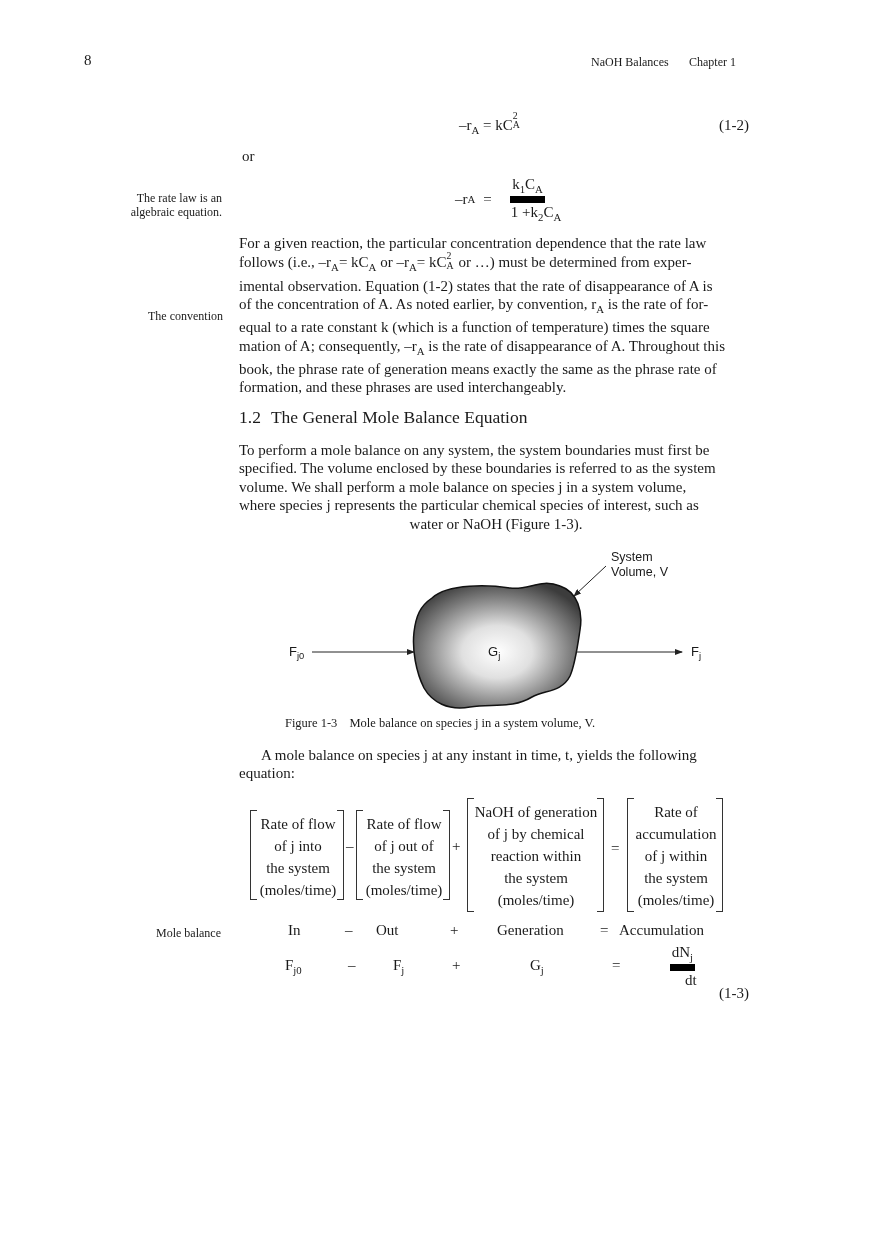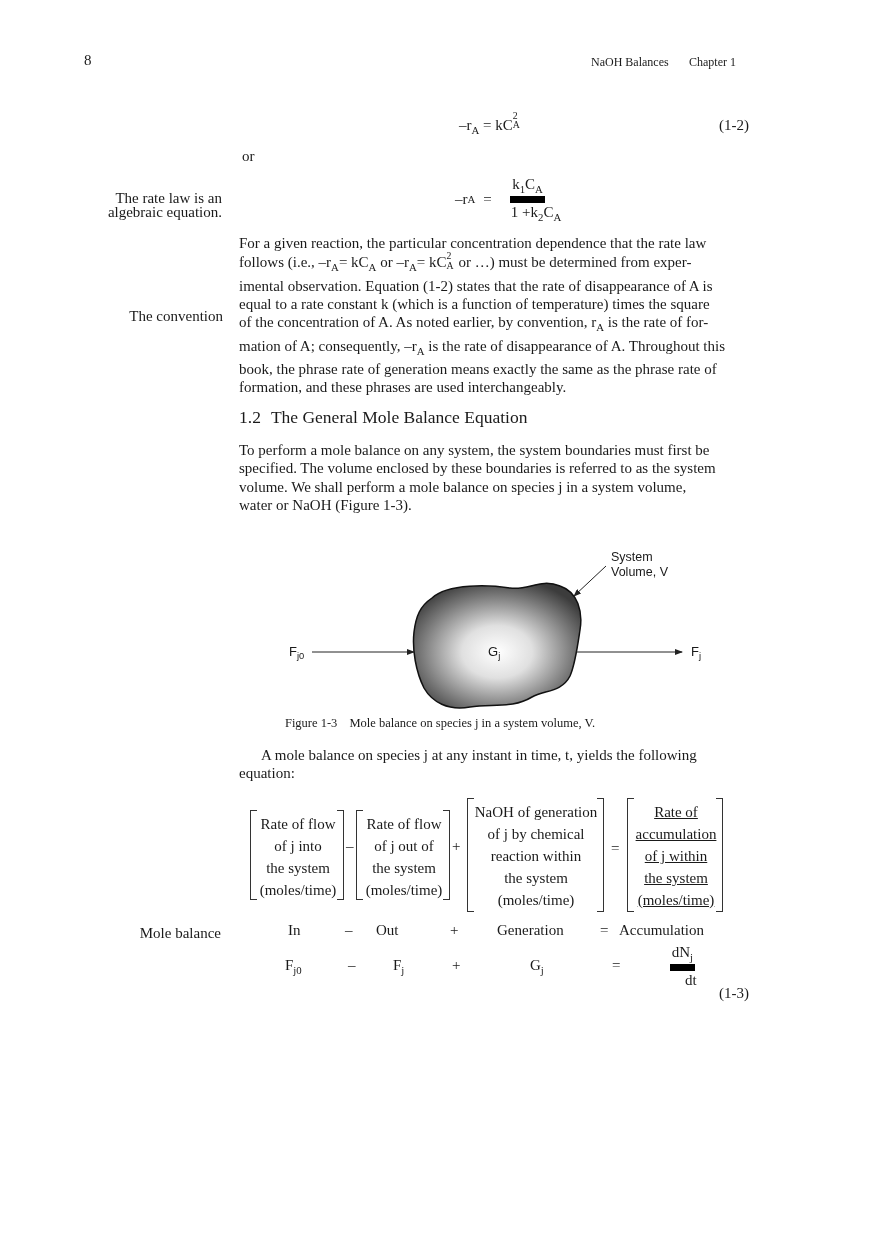--- a/index.html
+++ b/index.html
@@ -6,21 +6,21 @@
   body { width: 880px; height: 1247px; position: relative; overflow: hidden;
          font-family: "Liberation Serif", serif; color: #1a1a1a; }
   .abs { position: absolute; }
   .pnum { left: 84px; top: 52px; font-size: 15px; }
   .rhead { top: 55px; font-size: 12px; }
   .sub { font-size: 0.72em; vertical-align: -0.35em; }
   .supsub { display: inline-block; position: relative; width: 0.55em; height: 1em; vertical-align: baseline; }
   .supsub .s1 { position: absolute; left: 0; top: -0.55em; font-size: 0.65em; }
   .supsub .s2 { position: absolute; left: 0; top: 0.45em; font-size: 0.65em; }
   .eq { font-size: 15px; }
-  .margin-note { font-size: 15px; text-align: right; line-height: 14px; }
+  .margin-note { font-size: 12px; text-align: right; line-height: 14px; }
   .body-text { left: 239px; width: 514px; font-size: 15px; line-height: 18.4px; text-align: justify; }
   .h2 { left: 239px; top: 407px; font-size: 17.5px; }
   .h2 .num { margin-right: 10px; }
   .frac { display: inline-flex; flex-direction: column; align-items: center; vertical-align: middle; }
   .frac .n { border-bottom: 7px solid #000000; padding: 0 2px 1px 2px; }
   .frac .d { padding-top: 1px; margin-left: 17px; }
   .fig-caption { left: 0; width: 880px; top: 716px; text-align: center; font-size: 12.5px; }
   .fig-caption .lbl { margin-right: 12px; }
   .bk { position: absolute; border-top: 1px solid #333; border-bottom: 1px solid #333; width: 6px; }
   .bk.left { border-left: 1px solid #333; }
@@ -55,37 +55,38 @@
   <span class="frac">
     <span class="n"><span>k</span><span class="sub">1</span><span>C</span><span class="sub">A</span></span>
     <span class="d"><span>1 +k</span><span class="sub">2</span><span>C</span><span class="sub">A</span></span>
   </span>
 </div>
 
 <div class="abs body-text" style="top:234px;">
   <div>For a given reaction, the particular concentration dependence that the rate law</div>
   <div><span>follows (i.e.,  –r</span><span class="sub">A</span><span>= kC</span><span class="sub">A</span><span>  or  –r</span><span class="sub">A</span><span>= kC</span><span class="supsub"><span class="s1">2</span><span class="s2">A</span></span><span>  or …) must be determined from exper-</span></div>
   <div>imental observation. Equation (1-2) states that the rate of disappearance of A is</div>
+  <div><span>of the concentration of A. As noted earlier, by convention, r</span><span class="sub">A</span><span> is the rate of for-</span></div>
   <div>equal to a rate constant k (which is a function of temperature) times the square</div>
-  <div><span>of the concentration of A. As noted earlier, by convention, r</span><span class="sub">A</span><span> is the rate of for-</span></div>
   <div><span>mation of A; consequently, –r</span><span class="sub">A</span><span> is the rate of disappearance of A. Throughout this</span></div>
   <div>book, the phrase rate of generation means exactly the same as the phrase rate of</div>
   <div style="text-align:left;">formation, and these phrases are used interchangeably.</div>
 </div>
 <div class="abs margin-note" style="left:80px; width:143px; top:309px;">The convention</div>
 
 <div class="abs h2">
   <span class="num">1.2</span><span>The General Mole Balance Equation</span>
 </div>
 
 <div class="abs body-text" style="top:441px;">
   <div>To perform a mole balance on any system, the system boundaries must first be</div>
   <div>specified. The volume enclosed by these boundaries is referred to as the system</div>
   <div>volume. We shall perform a mole balance on species j in a system volume,</div>
-  <div style="text-align:left;">water or NaOH (Figure 1-3).</div>
+  <div>where species j represents the particular chemical species of interest, such as</div>
+  <div style="text-align:center;">water or NaOH (Figure 1-3).</div>
 </div>
 
 <svg class="abs" style="left:0; top:0;" width="880" height="1247">
   <defs>
     <radialGradient id="blobGrad" cx="0.5" cy="0.55" r="0.6">
       <stop offset="0" stop-color="#ffffff"></stop>
       <stop offset="0.35" stop-color="#e0e0e0"></stop>
       <stop offset="0.75" stop-color="#7a7a7a"></stop>
       <stop offset="1" stop-color="#3c3c3c"></stop>
     </radialGradient>
@@ -144,21 +145,21 @@
     <div>NaOH of generation</div>
     <div>of j by chemical</div>
     <div>reaction within</div>
     <div>the system</div>
     <div>(moles/time)</div>
   </div>
   <div class="op" style="left:611px; top:840px;">=</div>
 
   <div class="bk left" style="left:627px; top:798px; height:112px;"></div>
   <div class="bk right" style="left:716px; top:798px; height:112px;"></div>
-  <div class="bk-text" style="left:628px; width:96px; top:801px;text-decoration:underline;">
+  <div class="bk-text" style="left:628px; width:96px; top:801px;">
     <div>Rate of</div>
     <div>accumulation</div>
     <div>of j within</div>
     <div>the system</div>
     <div>(moles/time)</div>
   </div>
 </div>
 
 <div class="abs margin-note" style="left:80px; width:141px; top:926px;">Mole balance</div>
 <div class="row-word" style="left:288px; top:922px;">In</div>

